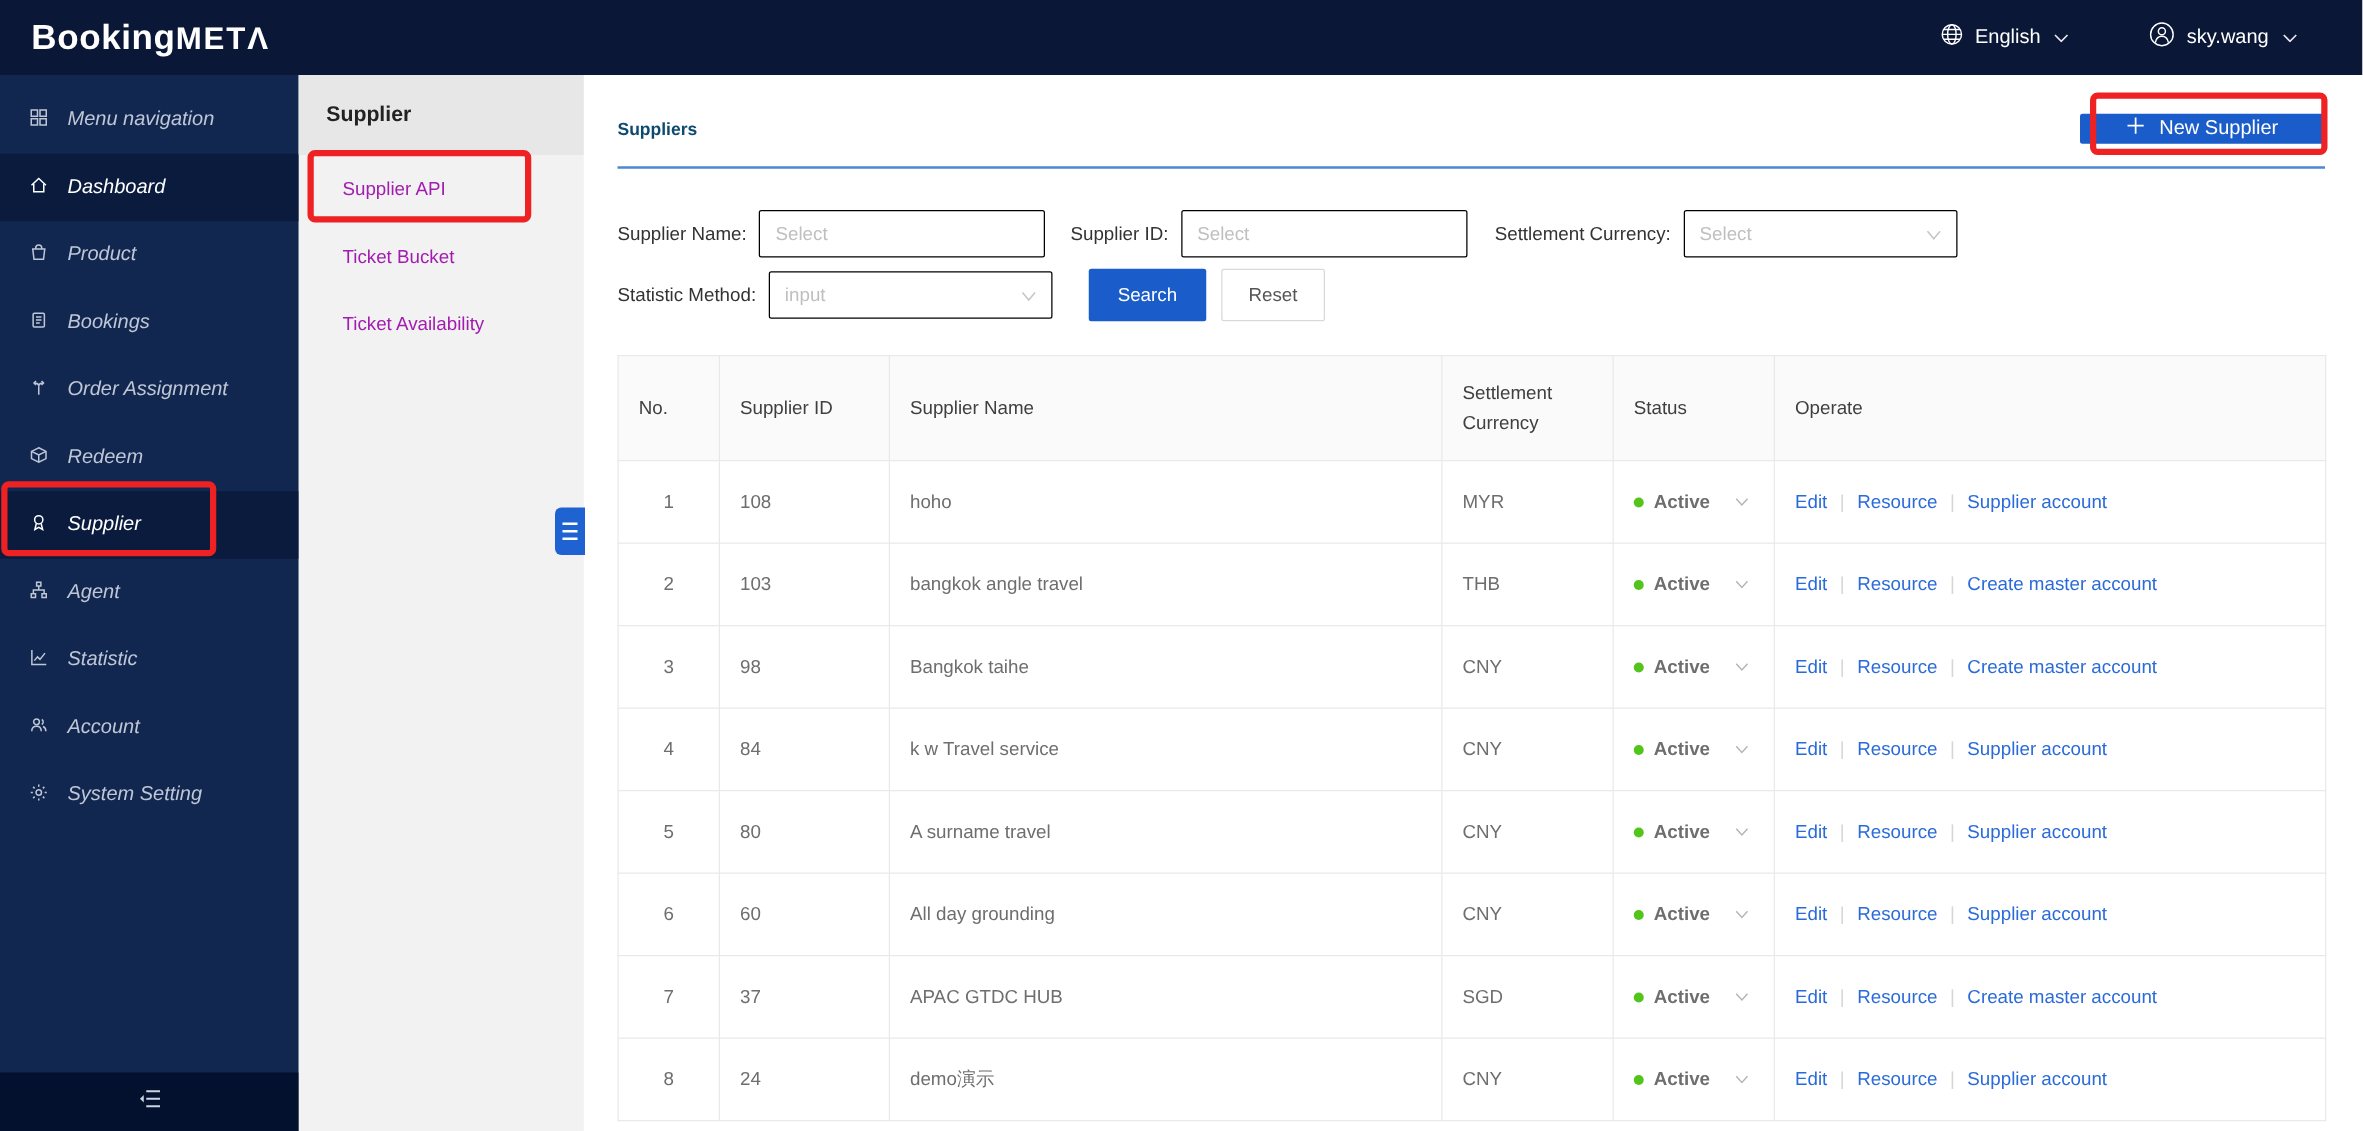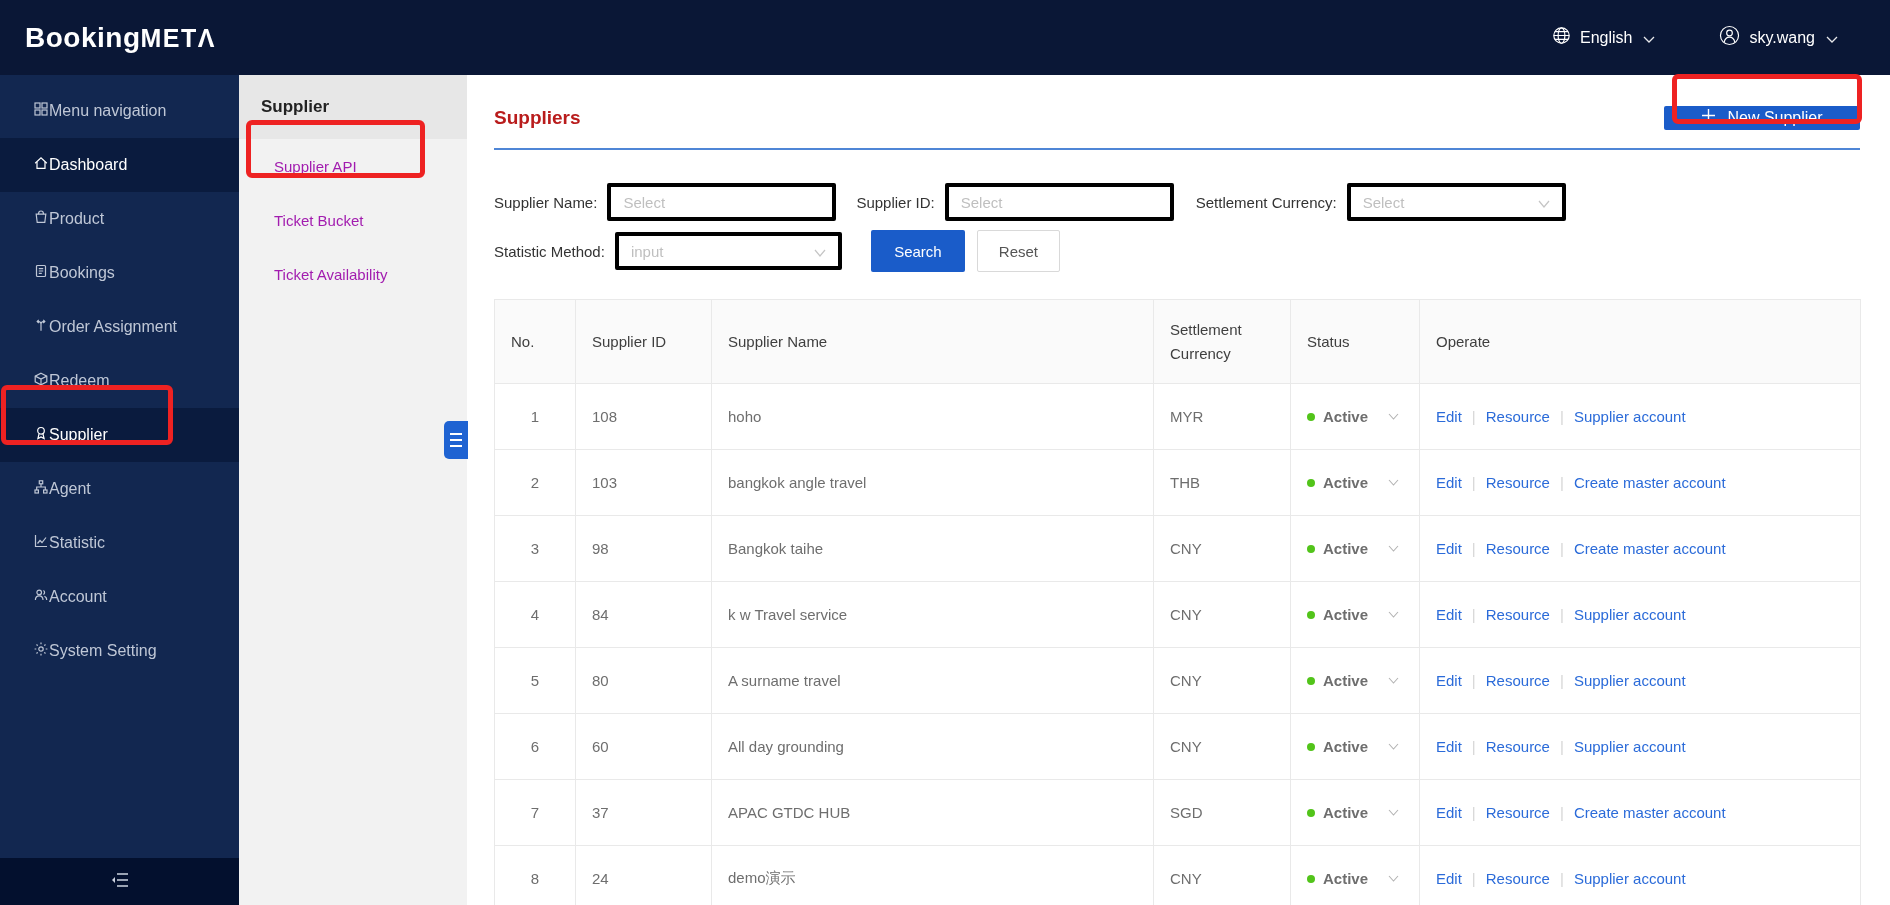--- a/index.html
+++ b/index.html
@@ -2,36 +2,36 @@
 <html><head>
 <meta charset="utf-8">
 <style>
   * { margin:0; padding:0; box-sizing:border-box; }
   html,body { width:1890px; height:905px; overflow:hidden; }
   body { font-family:"Liberation Sans", sans-serif; background:#fff; }
 
   .app { position:relative; width:1890px; height:905px; display:flex; flex-direction:column; }
 
   
-  .topbar { height:75px; flex:none; background:#0a1736; display:flex; align-items:center; padding:0 52px 0 25px; }
+  .topbar { height:60px; flex:none; background:#0a1736; display:flex; align-items:center; padding:0 52px 0 25px; }
   .logo { color:#fff; font-weight:bold; letter-spacing:.5px; cursor:pointer; }
   .logo .p1 { font-size:28px; }
   .logo .p2 { font-size:25px; letter-spacing:1.5px; }
   .topbar-right { margin-left:auto; display:flex; align-items:center; color:#fff; font-size:16px; }
   .tb-group { display:flex; align-items:center; gap:9px; cursor:pointer; }
   .lang-group { margin-right:64px; }
   .tb-chev { margin-left:2px; opacity:.9; }
 
   
   .body-row { flex:1; display:flex; min-height:0; }
 
   
   .sidebar { width:239px; flex:none; background:#122750; position:relative; padding-top:9px; }
-  .nav-item { height:54px; display:flex; align-items:center; padding-left:33px; 
-              color:#bfc7d6; font-size:16px; cursor:pointer; }
+  .nav-item { height:54px; display:flex; align-items:center; padding-left:23px; gap:15px;
+              color:#bfc7d6; font-size:16px; cursor:pointer;font-style:italic; }
   .nav-item.selected { background:#0a1b3e; color:#ffffff; }
   .nav-item svg { flex:none; }
   .sidebar-footer { position:absolute; left:0; right:0; bottom:0; height:47px; background:#03102e;
                     display:flex; align-items:center; justify-content:center; cursor:pointer; color:#cdd3e0; }
 
   
   .submenu { width:228px; flex:none; background:#f2f2f2; position:relative; }
   .submenu-title { height:64px; background:#e7e7e7; display:flex; align-items:center;
                    padding-left:22px; font-size:17px; font-weight:bold; color:#222; }
   .submenu-item { height:54px; display:flex; align-items:center; padding-left:35px;
@@ -39,32 +39,32 @@
   .submenu-item.active { background:#fff; color:#2468f2; }
   .submenu-item.active::before { content:""; position:absolute; left:0; top:0; bottom:0; width:6px; background:#1f63d2; }
   .submenu-flag { position:absolute; left:205px; top:346px; width:24px; height:38px; background:#1f63d2;
                   border-radius:5px 0 0 5px; display:flex; flex-direction:column; justify-content:center;
                   align-items:center; gap:4px; cursor:pointer; }
   .submenu-flag i { display:block; width:12px; height:2px; background:#fff; }
 
   
   .main { flex:1; background:#fff; padding:0 30px 0 27px; min-width:0; }
   .page-head { height:73px; display:flex; align-items:center; justify-content:space-between; padding-top:12px; }
-  .page-title { font-size:19px; font-weight:bold; color:#b91c1c; }
+  .page-title { font-size:14px; font-weight:bold; color:#0c4a6e; }
   .new-btn { width:196px; height:24px; background:#1a5cc9; color:#fff; border:none; border-radius:2px;
              font-size:16px; font-family:inherit; display:flex; align-items:center; justify-content:center;
              gap:11px; cursor:pointer; }
   .page-divider { height:2px; background:#4f86d6; }
 
   
   .filters { margin-top:33px; }
   .f-row { display:flex; align-items:center; }
   .f-row2 { margin-top:9px; height:42px; }
   .f-label { font-size:15px; color:#333; margin-right:10px; white-space:nowrap; }
-  .f-input, .f-select { height:38px; border:4px solid #000000; border-radius:2px; background:#fff;
+  .f-input, .f-select { height:38px; border:1px solid #000000; border-radius:2px; background:#fff;
                         font-size:15px; padding:0 12px; color:#555; font-family:inherit; }
   .f-input::placeholder { color:#bfbfbf; }
   .f-select { display:flex; align-items:center; justify-content:space-between; cursor:pointer; }
   .f-select .ph { color:#bfbfbf; }
   .w229 { width:229px; } .w227 { width:227px; } .w219 { width:219px; }
   .g2 { margin-left:20px; } .g3 { margin-left:22px; }
   .btn-search { margin-left:29px; width:94px; height:42px; background:#1a5cc9; color:#fff; border:none;
                 border-radius:2px; font-size:15px; font-family:inherit; cursor:pointer; }
   .btn-reset { margin-left:12px; width:83px; height:42px; background:#fff; color:#555;
                border:1px solid #d9d9d9; border-radius:2px; font-size:15px; font-family:inherit; cursor:pointer; }

